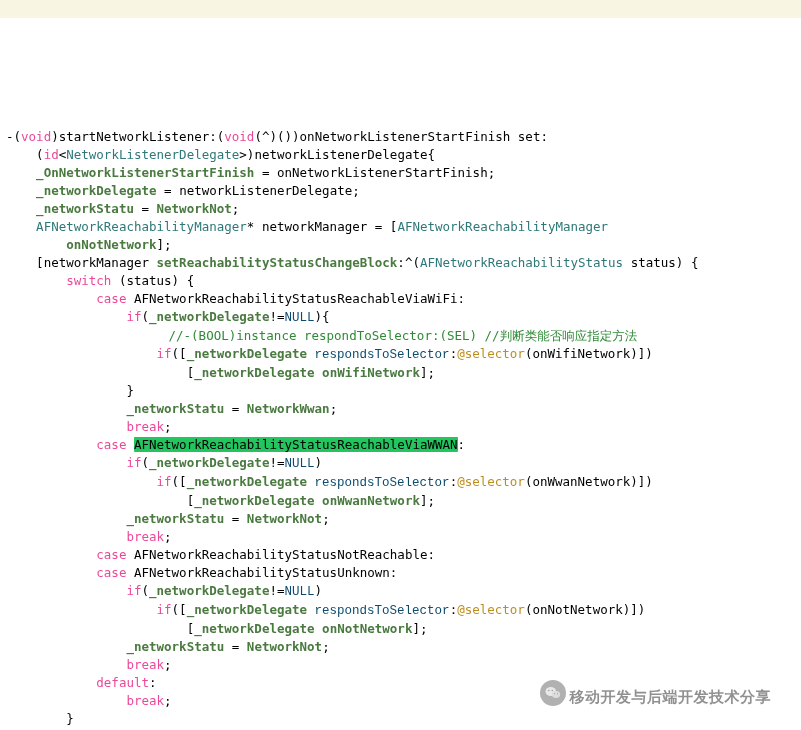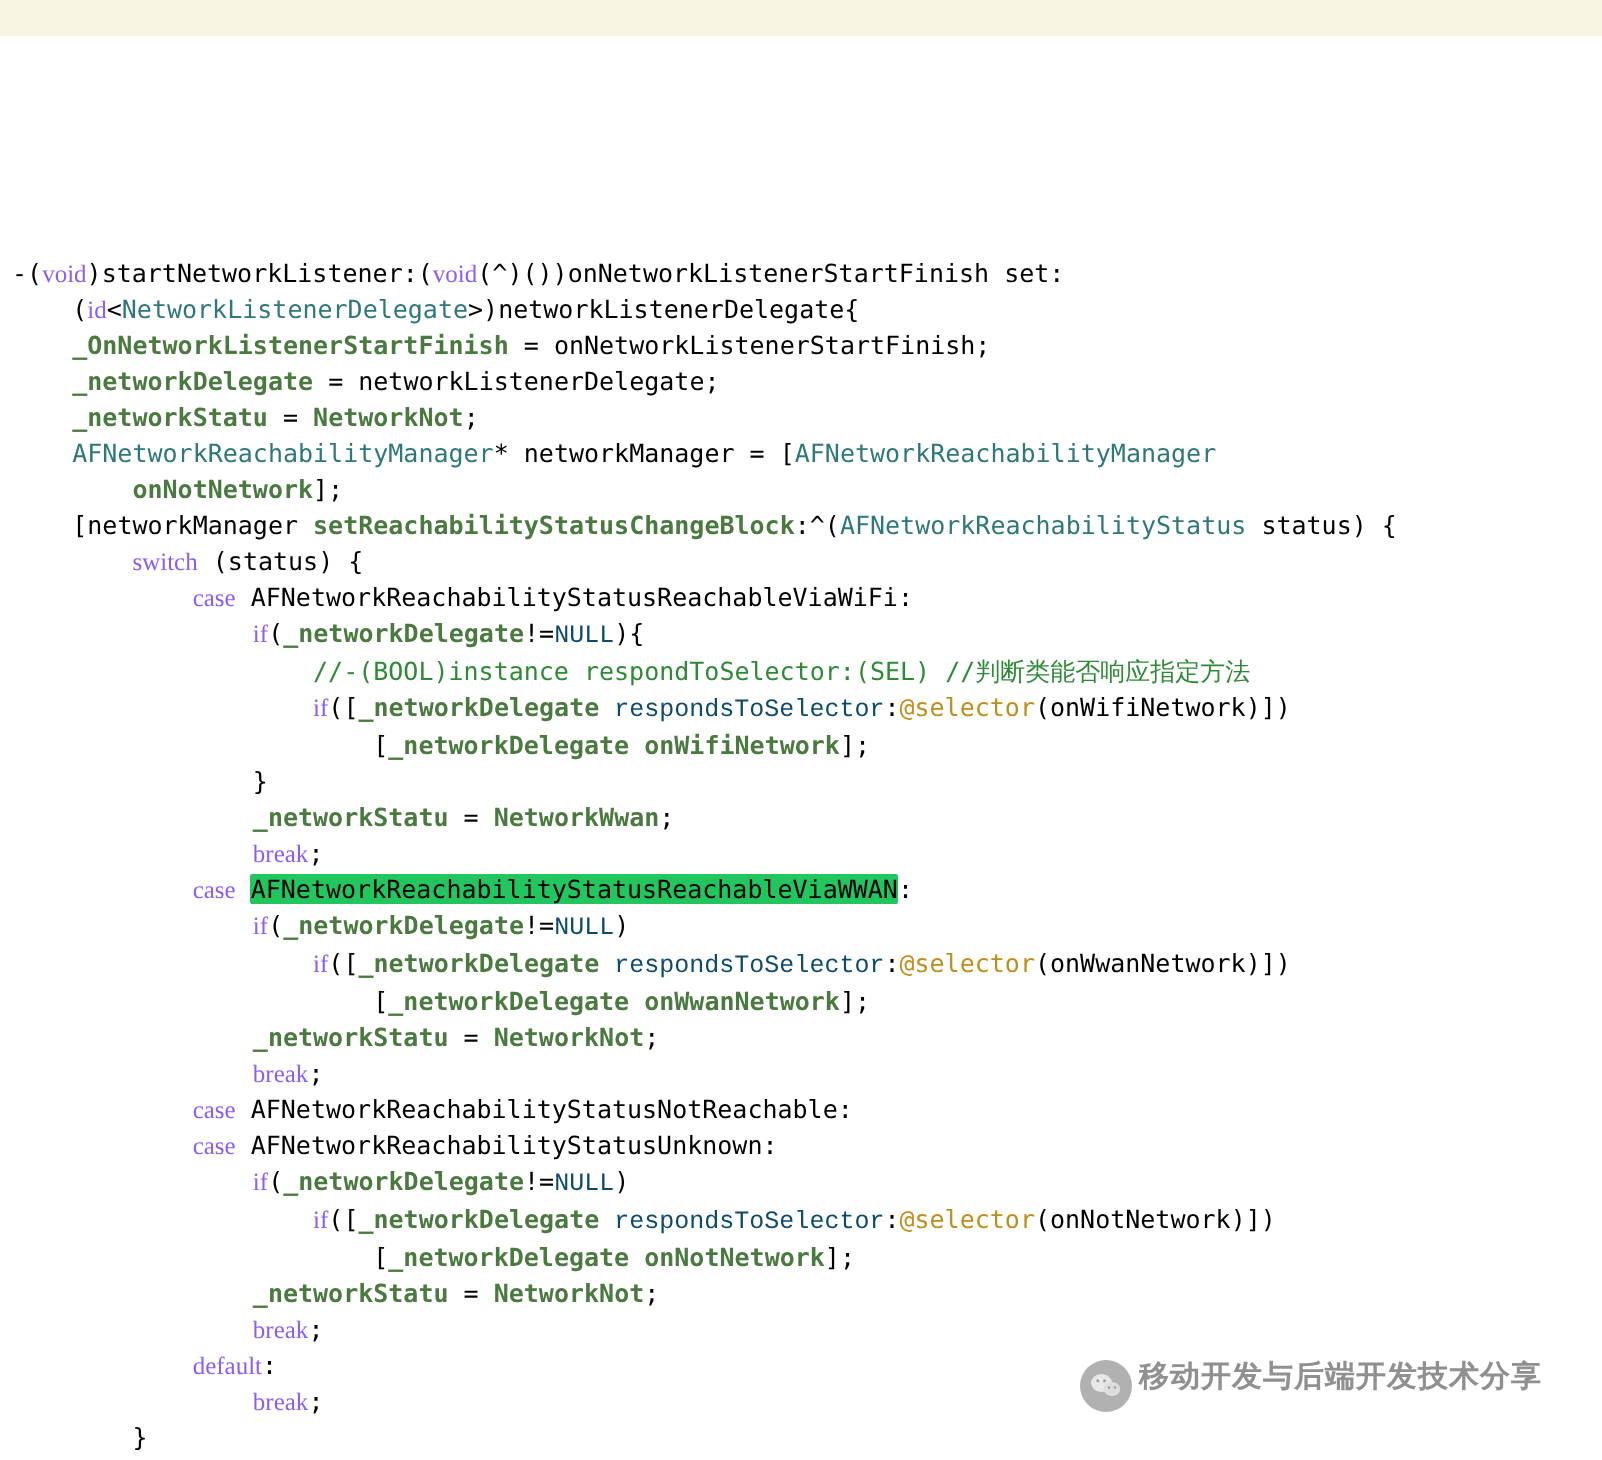--- a/index.html
+++ b/index.html
@@ -21,40 +21,40 @@
     font-family: Menlo, Consolas, monospace;
   }
   .first-line-bg {
     position: absolute;
     top:0; left:0; right:0;
     height: 18px;
     background: #f8f6e3;
     z-index: 0;
   }
   .code-content { position: relative; z-index: 1; }
-  .kw  { color: #8b5cf6; font-family: Liberation Serif, serif; }       
+  .kw  { color: #ec4899; }       
   .typ { color: #0c4a6e; font-family: Liberation Mono, monospace; }       
   .fn  { color: #4a7a40; font-weight: bold; }       
   .tealt{ color: #2f7879; }      
   .sel { color: #bf8e1c; text-align: right; }       
-  .cmt { color: #2f8a36; }       
+  .cmt { color: #2f8a36; margin-left: 12px; }       
   .id  { color: #000000; }
   .hl  { background: #22c55e; border-radius: 1px; }
   .warn-badge {
     position: absolute;
     top: 0px; right: 4px;
     width: 15px; height: 15px;
     z-index: 2;
   }
   .watermark {
     position: absolute;
     right: 30px;
     bottom: 24px;
     display: flex;
-    align-items: flex-start;
+    align-items: flex-end;
     gap: 4px;
     z-index: 3;
     opacity: 0.65;
     color: #555;
     text-shadow:
       -1px -1px 0 rgba(255,255,255,0.85),
       1px -1px 0 rgba(255,255,255,0.85),
       -1px 1px 0 rgba(255,255,255,0.85),
       1px 1px 0 rgba(255,255,255,0.85);
   }

